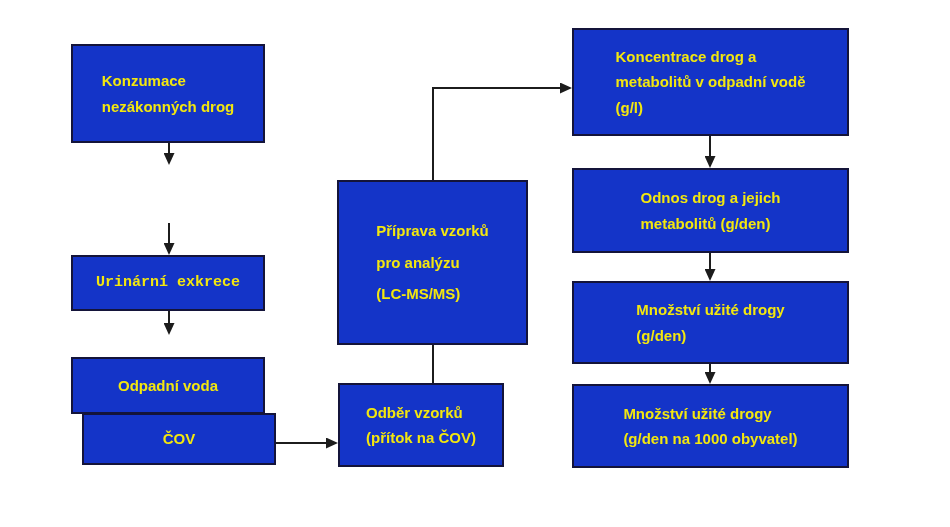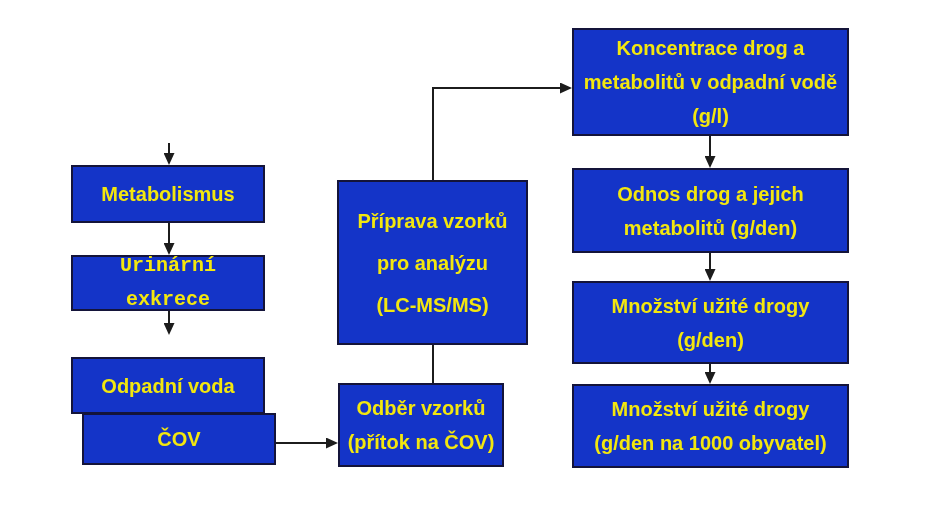--- a/index.html
+++ b/index.html
@@ -34,26 +34,25 @@
     fill: none;
   }
   .arrows-layer marker path { fill: var(--arrow); stroke: none; }
   .box {
     position: absolute;
     z-index: 2;
     background: var(--box-fill);
     border: 2.5px solid var(--box-border);
     color: var(--label-text);
     font-weight: bold;
-    font-size: 20px;
+    font-size: 15px;
     line-height: 1.7;
     display: flex;
     align-items: center;
     justify-content: center;
-    text-align: center;
     white-space: pre-line;
   }
   .box.spacious { line-height: 2.1; }
 
   #b-l1 { left: 71px;  top: 44px;  width: 194px; height: 99px; }
   #b-l2 { left: 71px;  top: 165px; width: 194px; height: 58px; }
   #b-l3 { left: 71px;  top: 255px; width: 194px; height: 56px; font-family: Liberation Mono, monospace; }
   #b-l4 { left: 71px;  top: 335px; width: 194px; height: 57px; margin-top: 22px; }
   #b-l5 { left: 82px;  top: 413px; width: 194px; height: 52px; }
   #b-m1 { left: 337px; top: 180px; width: 191px; height: 165px; }
@@ -79,21 +78,22 @@
     <line x1="169" y1="311" x2="169" y2="333" marker-end="url(#ah)"></line>
     <line x1="169" y1="392" x2="169" y2="411" marker-end="url(#ah)"></line>
     <line x1="267" y1="443" x2="336" y2="443" marker-end="url(#ah)"></line>
     <line x1="433" y1="383" x2="433" y2="310" marker-end="url(#ah)"></line>
     <path class="connector" d="M433,180 L433,88 L570,88" marker-end="url(#ah)"></path>
     <line x1="710" y1="136" x2="710" y2="166" marker-end="url(#ah)"></line>
     <line x1="710" y1="253" x2="710" y2="279" marker-end="url(#ah)"></line>
     <line x1="710" y1="364" x2="710" y2="382" marker-end="url(#ah)"></line>
   </svg>
 
-  <div id="b-l2" class="box">Metabolismus</div>
+  <div id="b-l1" class="box">Konzumace
+nezákonných drog</div>
   <div id="b-l3" class="box">Urinární exkrece</div>
   <div id="b-l4" class="box">Odpadní voda</div>
   <div id="b-l5" class="box">ČOV</div>
 
   <div id="b-m1" class="box spacious">Příprava vzorků
 pro analýzu
 (LC-MS/MS)</div>
   <div id="b-m2" class="box">Odběr vzorků
 (přítok na ČOV)</div>
 

